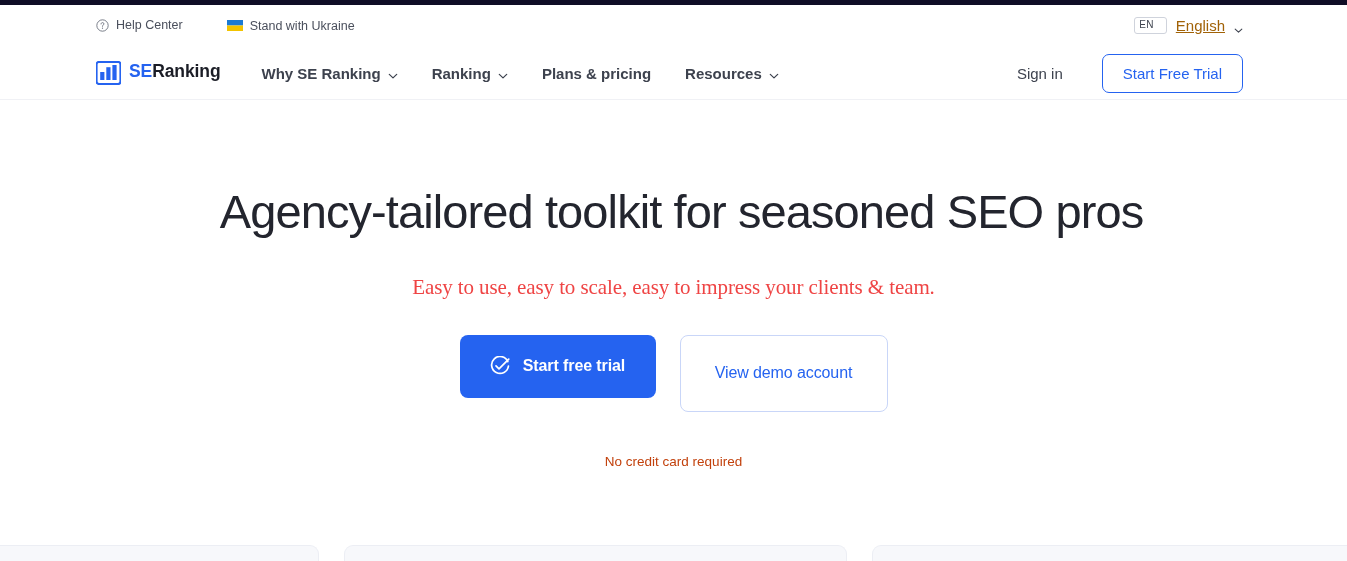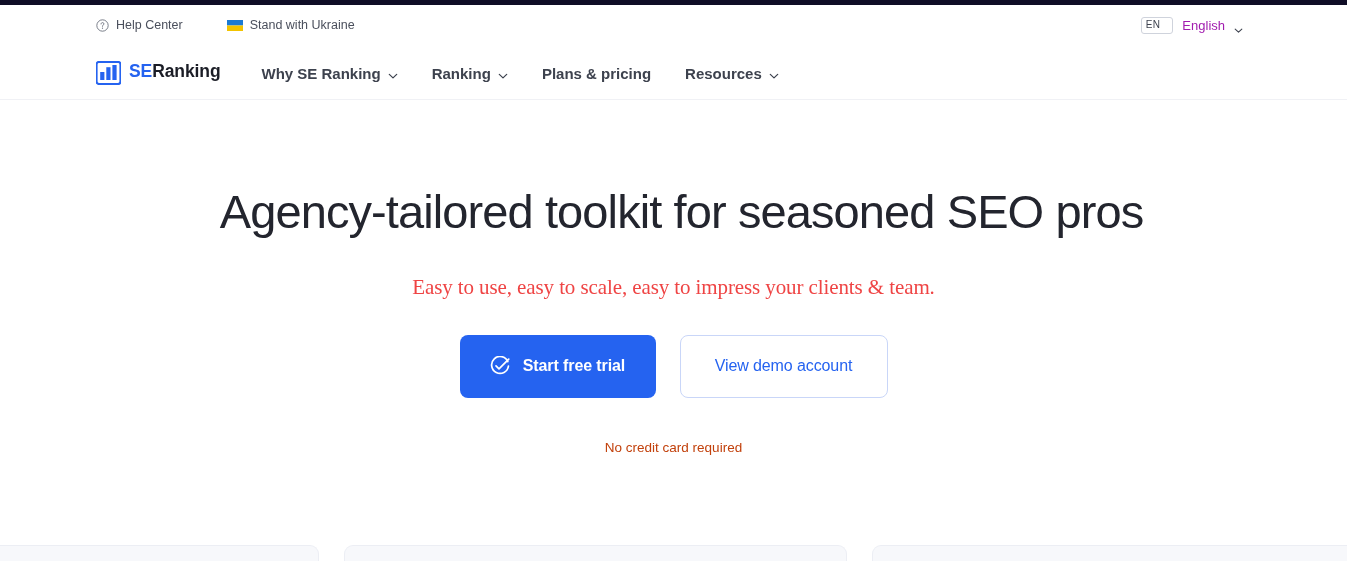--- a/index.html
+++ b/index.html
@@ -15,36 +15,36 @@
   
   .top-strip { height:5px; background:#0f0d26; width:100%; }
 
   
   .util-bar {
     height:41px;
     display:flex; align-items:center;
     padding:0 104px 0 96px;
     background:#ffffff;
   }
-  .util-left { display:flex; align-items:flex-start; gap:44px; }
+  .util-left { display:flex; align-items:flex-end; gap:44px; }
   .util-link {
     display:flex; align-items:center; gap:7px;
     font-size:12.5px; color:#4a4f5c; text-decoration:none;
     line-height:1;
   }
   .help-icon { width:13px; height:13px; display:block; }
   .flag-icon { width:16px; height:11px; display:block; border-radius:1px; }
   .util-right { margin-left:auto; display:flex; align-items:center; gap:9px; }
   .lang-badge {
     border:1px solid #cfd3dc; border-radius:3px;
     font-size:10px; color:#3d424e;
     padding:2px 12px 2px 4px; line-height:1.05;
     letter-spacing:.3px;
   }
-  .lang-name { font-size:13px; color:#a21caf; }
+  .lang-name { font-size:15px; color:#a16207;text-decoration:underline; }
   .chev { display:inline-block; width:9px; height:9px; }
 
   
   .main-header {
     height:54px;
     display:flex; align-items:center;
     padding:0 104px 0 96px;
     background:#ffffff;
     position:relative;
   }
@@ -98,21 +98,21 @@
     font-size:16px; font-weight:bold;
     padding:0 28px; height:63px; min-width:196px;
     cursor:pointer; letter-spacing:-.1px;
   }
   .check-icon { width:20px; height:20px; display:block; }
   .btn-secondary {
     display:flex; align-items:center; justify-content:center;
     background:#ffffff; color:#2563f0;
     border:1.5px solid #c9d6f8; border-radius:8px;
     font-size:16px; font-weight:500;
-    padding:0 28px; height:63px; min-width:208px;
+    padding:0 28px; height:77px; min-width:208px;
     cursor:pointer; letter-spacing:-.1px;
   }
   .hero-note {
     margin-top:42px;
     font-size:13.5px; color:#c2410c;
   }
 
   
   .cards-strip {
     position:absolute; left:0; right:0; bottom:0;
@@ -219,20 +219,24 @@
         <span>Resources</span>
         <span class="nav-chev">
           <svg width="10" height="10" viewBox="0 0 10 10">
             <path d="M1.3 3.4 5 6.9l3.7-3.5" fill="none" stroke="#3d424e" stroke-width="1.25" stroke-linecap="round" stroke-linejoin="round"></path>
           </svg>
         </span>
       </a>
 
     </div>
 
+    <div class="header-right">
+      <a class="signin">Sign in</a>
+      <button class="btn-trial-outline">Start Free Trial</button>
+    </div>
 
   </div>
 
   <div class="hero">
 
     <h1 class="hero-title">Agency-tailored toolkit for seasoned SEO pros</h1>
 
     <p class="hero-sub">Easy to use, easy to scale, easy to impress your clients &amp; team.</p>
 
     <div class="hero-ctas">

